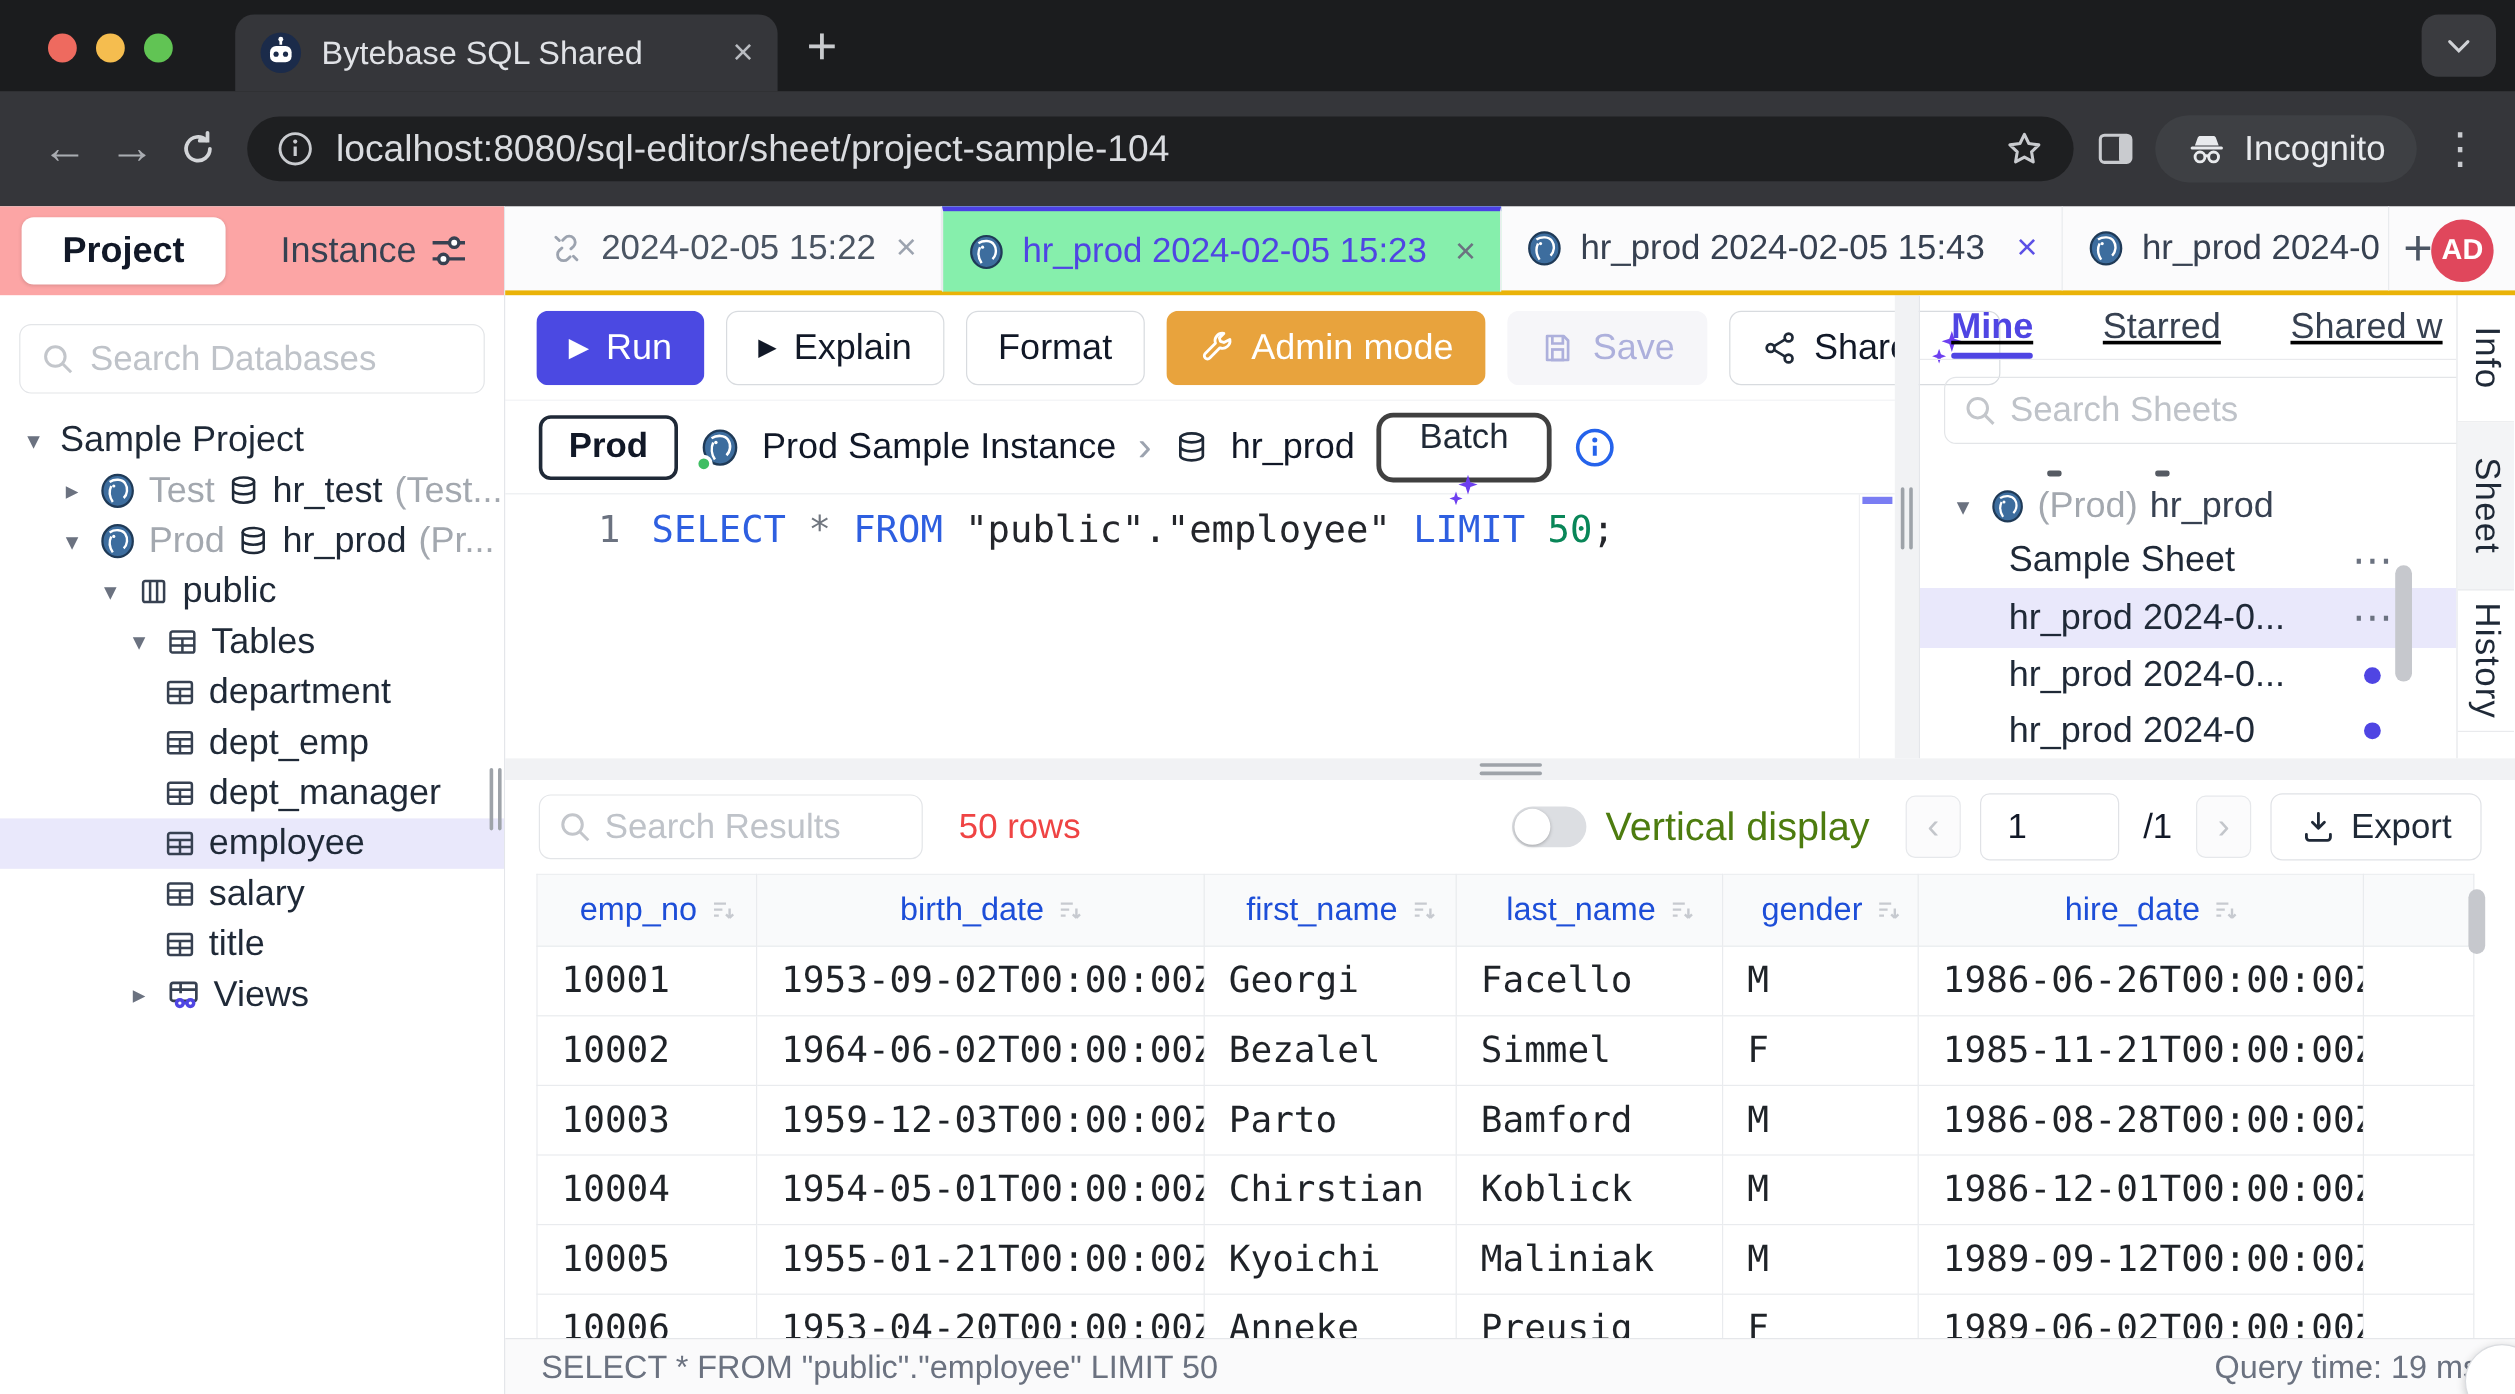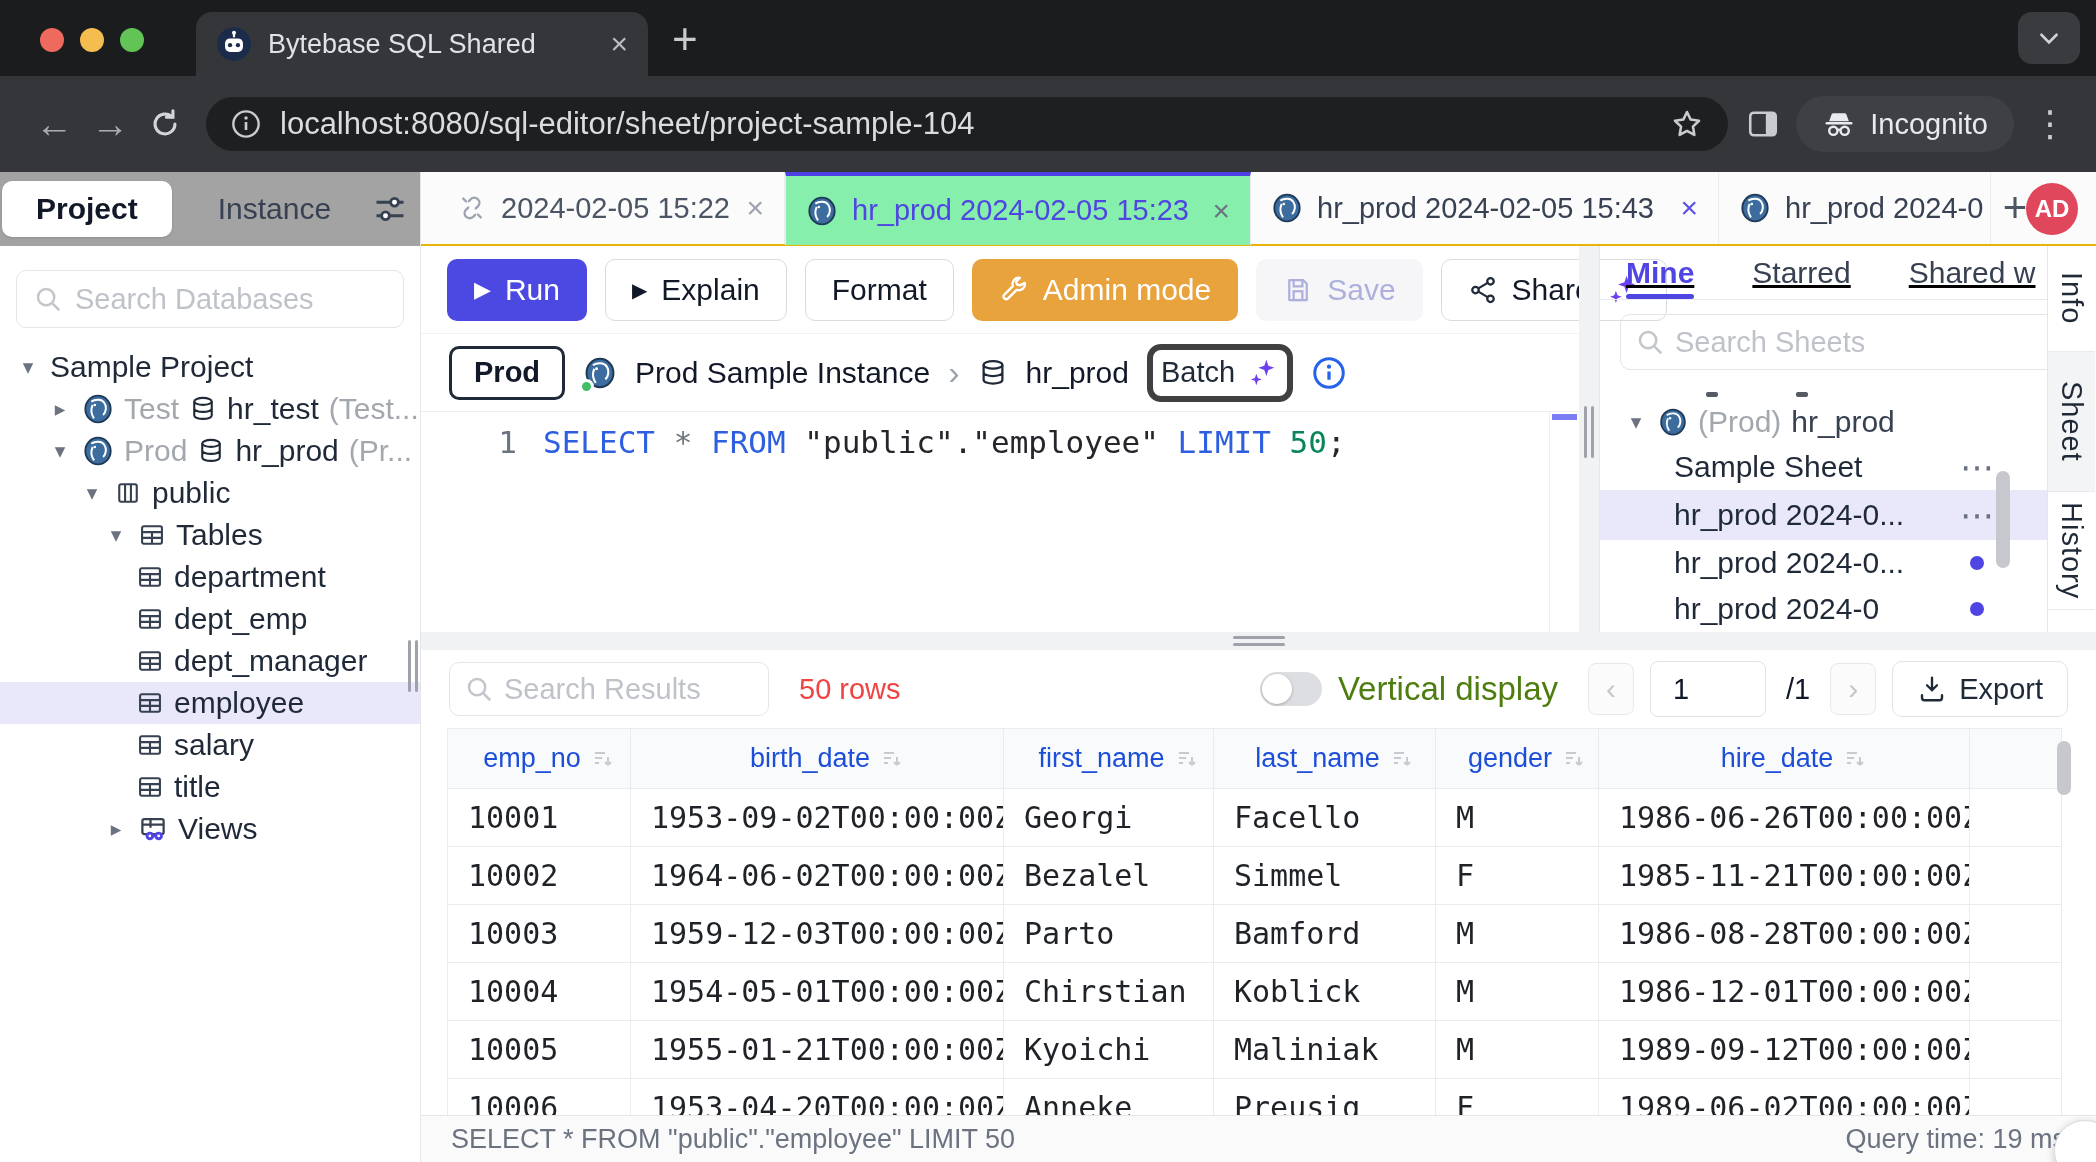--- a/index.html
+++ b/index.html
@@ -27,40 +27,40 @@
   .incog { height:56px; border-radius:28px; background:#3E4044; padding:0 26px; display:flex; align-items:center;
            gap:14px; color:#E8EAED; font-size:29px; margin:0 16px; }
   .dots3 { color:#C9CBCF; font-size:36px; width:40px; text-align:center; }
 
   
   #app { position:relative; display:flex; height:990px; }
   .sidebar { width:421px; border-right:1px solid #E4E6EA; position:relative; background:#fff; }
   .main { width:1675px; display:flex; flex-direction:column; }
 
   
-  .sb-header { height:74px; background:#a3a3a3; display:flex; align-items:center; padding:0 2px; }
+  .sb-header { height:74px; background:#fca5a5; display:flex; align-items:center; padding:0 18px; }
   .sb-pill { background:#fff; border-radius:10px; height:56px; display:flex; align-items:center; padding:0 34px;
              font-size:30px; color:#111827; font-weight:600; box-shadow:0 1px 3px rgba(0,0,0,.12); }
   .sb-tab2 { font-size:30px; color:#374151; margin-left:46px; }
   .sb-filter { margin-left:auto; margin-right:10px; }
   .sb-search { margin:24px 16px 0; height:58px; border:1px solid #E3E5E8; border-radius:10px; display:flex;
                align-items:center; padding:0 16px; gap:12px; }
   .sb-search input, .ps-search input, .rt-search input { border:none; outline:none; font-size:29px; flex:1; min-width:0;
                font-family:"Liberation Sans",sans-serif; color:#374151; background:transparent; }
   ::placeholder { color:#BFC3C9; }
   .tree { margin-top:18px; }
   .trow { height:42px; display:flex; align-items:center; gap:10px; font-size:30px; color:#1F2937; white-space:nowrap; overflow:hidden;}
   .trow.sel { background:#E9E8FB; }
   .tw { width:24px; text-align:center; color:#6B7280; font-size:21px; flex:none; }
   .dim { color:#A3A8AF; }
   .sb-handle { position:absolute; right:2px; top:468px; display:flex; gap:4px; }
   .vbar { width:3px; height:52px; background:#9EA3A9; border-radius:2px; }
 
   
-  .etabbar { height:74px; background:#FBFBFC; border-bottom:2px solid #eab308; display:flex; padding-left:16px; position:relative;text-align:center; }
+  .etabbar { height:74px; background:#FBFBFC; border-bottom:4px solid #eab308; display:flex; padding-left:16px; position:relative;text-align:center; }
   .etab { display:flex; align-items:center; gap:14px; padding:0 20px; border-right:1px solid #E9EBEE;
           font-size:29px; color:#4B5563; white-space:nowrap; overflow:hidden; }
   .etab .ecl { margin-left:auto; font-size:30px; color:#9CA3AF; flex:none; }
   .etab.active { background:#86efac; border-top:4px solid #4C40E4; border-left:1px solid #E9EBEE; color:#4f45e3; margin-bottom:-1px; }
   .etab.active .ecl { color:#6B7280; }
   .etab.t3 .ecl { color:#5B50E6; }
   .etab-plus { width:48px; display:flex; align-items:center; justify-content:center; font-size:42px; color:#4B5563; font-weight:300; }
   .avatar { position:absolute; right:18px; top:11px; width:52px; height:52px; border-radius:50%; background:#E0475C;
             color:#fff; font-size:24px; font-weight:bold; display:flex; align-items:center; justify-content:center; }
 
@@ -76,22 +76,22 @@
   .btn.save { color:#ADB0DC; background:#F6F6F9; }
   .playw { font-size:22px; color:#fff; } .playb { font-size:20px; color:#111827; }
 
   .crumb { height:78px; display:flex; align-items:center; padding:0 28px; gap:18px; border-bottom:1px solid #ECEEF1; }
   .envchip { border:3px solid #1F2937; border-radius:10px; height:54px; display:flex; align-items:center;
              padding:0 22px; font-size:29px; font-weight:600; color:#111827; }
   .pgwrap { position:relative; width:34px; height:34px; flex:none; }
   .gdot { position:absolute; left:-4px; bottom:-4px; width:15px; height:15px; border-radius:50%; background:#3FBE63; border:3px solid #fff; }
   .crumbtext { font-size:30px; color:#111827; }
   .crumbsep { font-size:34px; color:#9CA3AF; }
-  .batch { height:58px; border:6px solid #404040; border-radius:14px; display:flex; align-items:center;
-           padding:0 8px; gap:12px; font-size:29px; color:#1F2937; }
+  .batch { height:58px; border:4px solid #404040; border-radius:14px; display:flex; align-items:center;
+           padding:0 32px; gap:12px; font-size:29px; color:#1F2937;flex-direction:column; }
 
   .code { flex:1; position:relative; font-family:"DejaVu Sans Mono", monospace; font-size:31px; }
   .lineno { position:absolute; left:0; top:12px; width:96px; text-align:right; color:#6B7280; }
   .codeline { position:absolute; left:122px; top:12px; white-space:pre; color:#24262B; }
   .kw { color:#2E5FE0; } .op { color:#70767F; } .num { color:#098658; }
   .minimap { position:absolute; right:0; top:0; bottom:0; width:30px; border-left:1px solid #EEEFF2; }
   .miniline { position:absolute; left:2px; right:2px; top:2px; height:6px; background:#6366F1; opacity:.85; }
 
   .vgutter { width:20px; background:#F1F2F4; display:flex; justify-content:center; }
   .vgutter .grip { margin-top:160px; display:flex; gap:4px; height:52px; }

